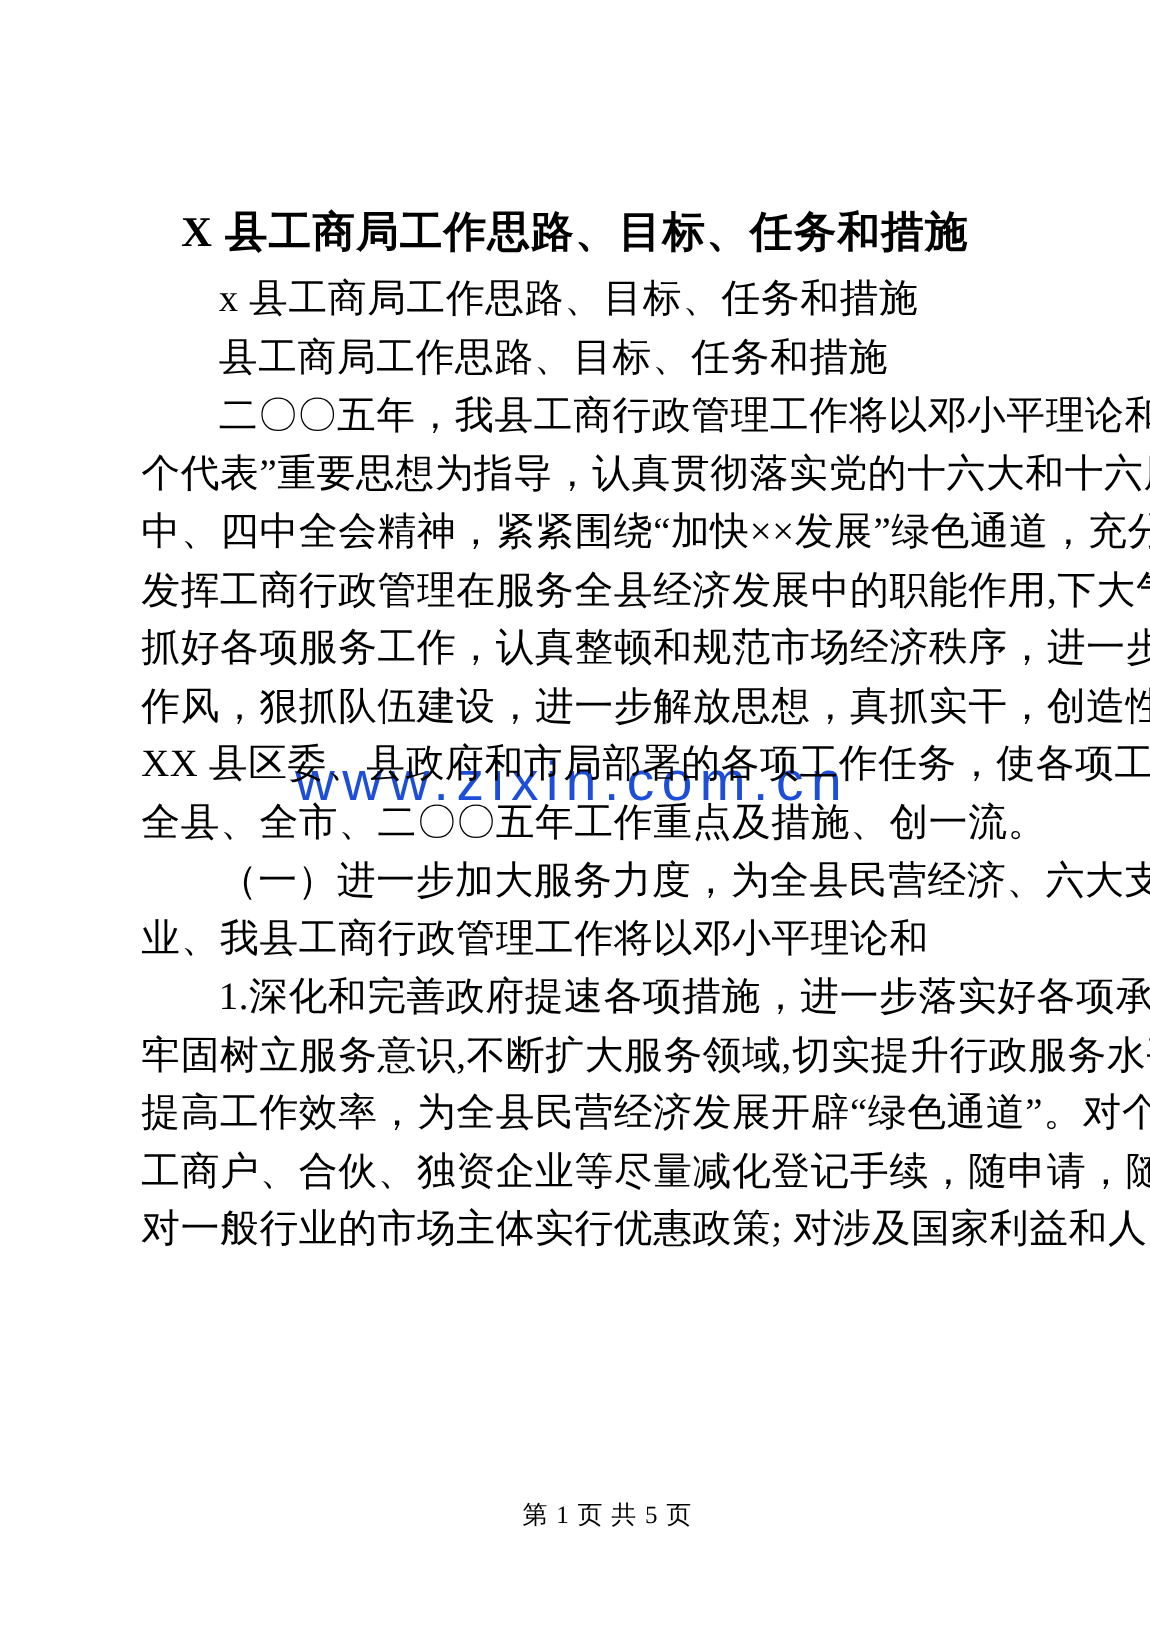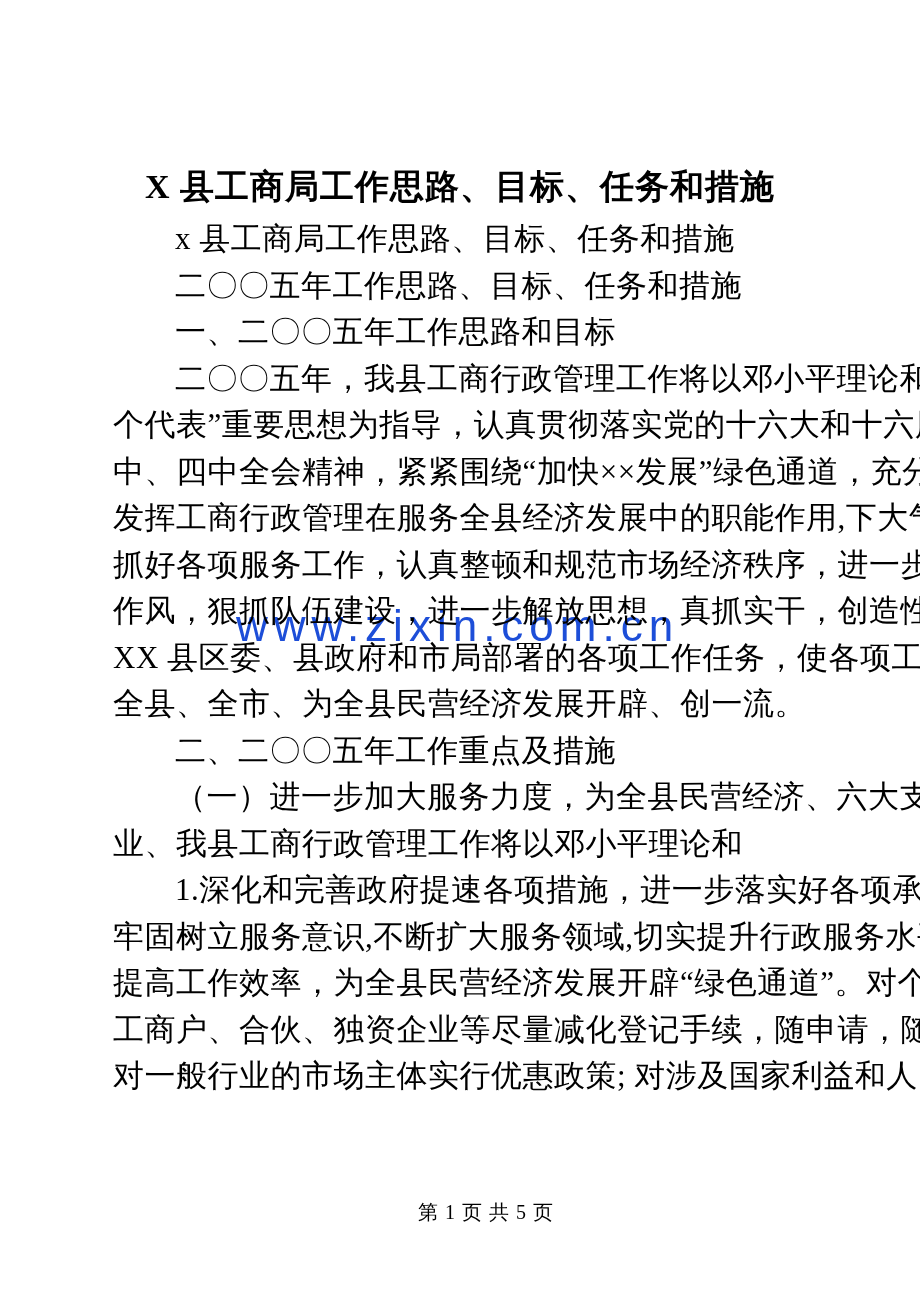--- a/index.html
+++ b/index.html
@@ -74,31 +74,29 @@
 <body>
 
 <div class="page">
 
   <div class="watermark">www.zixin.com.cn</div>
 
   <h1 class="doc-title">X 县工商局工作思路、目标、任务和措施</h1>
 
   <div class="doc-body">
       <div class="line indent">x 县工商局工作思路、目标、任务和措施</div>
-      <div class="line indent">二〇〇五年工作思路、目标、任务和措施</div>
-      <div class="line indent">一、二〇〇五年工作思路和目标</div>
+      <div class="line indent">县工商局工作思路、目标、任务和措施</div>
       <div class="line indent">二〇〇五年，我县工商行政管理工作将以邓小平理论和“三</div>
       <div class="line">个代表”重要思想为指导，认真贯彻落实党的十六大和十六届三</div>
       <div class="line">中、四中全会精神，紧紧围绕“加快××发展”绿色通道，充分</div>
       <div class="line">发挥工商行政管理在服务全县经济发展中的职能作用,下大气力</div>
       <div class="line">抓好各项服务工作，认真整顿和规范市场经济秩序，进一步转变</div>
       <div class="line">作风，狠抓队伍建设，进一步解放思想，真抓实干，创造性地完</div>
       <div class="line">XX 县区委、县政府和市局部署的各项工作任务，使各项工作在</div>
-      <div class="line">全县、全市、为全县民营经济发展开辟、创一流。</div>
-      <div class="line indent">二、二〇〇五年工作重点及措施</div>
+      <div class="line">全县、全市、二〇〇五年工作重点及措施、创一流。</div>
       <div class="line indent">（一）进一步加大服务力度，为全县民营经济、六大支柱产</div>
       <div class="line">业、我县工商行政管理工作将以邓小平理论和</div>
       <div class="line indent">1.深化和完善政府提速各项措施，进一步落实好各项承诺，</div>
       <div class="line">牢固树立服务意识,不断扩大服务领域,切实提升行政服务水平，</div>
       <div class="line">提高工作效率，为全县民营经济发展开辟“绿色通道”。对个体</div>
       <div class="line">工商户、合伙、独资企业等尽量减化登记手续，随申请，随登记;</div>
       <div class="line">对一般行业的市场主体实行优惠政策; 对涉及国家利益和人民生</div>
     </div>
 
   <div class="page-footer">第 1 页 共 5 页</div>

